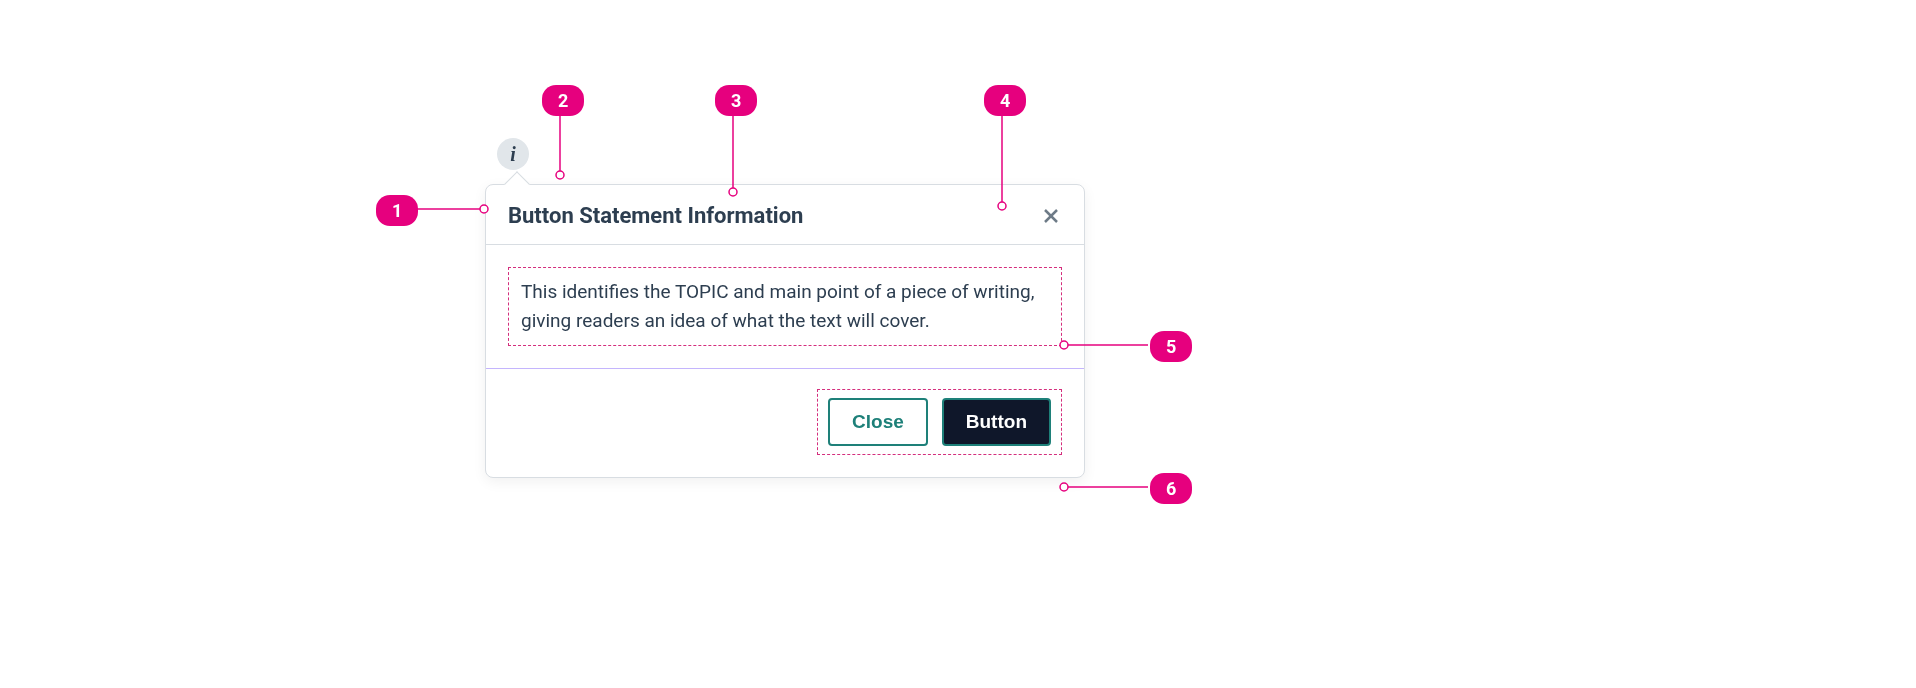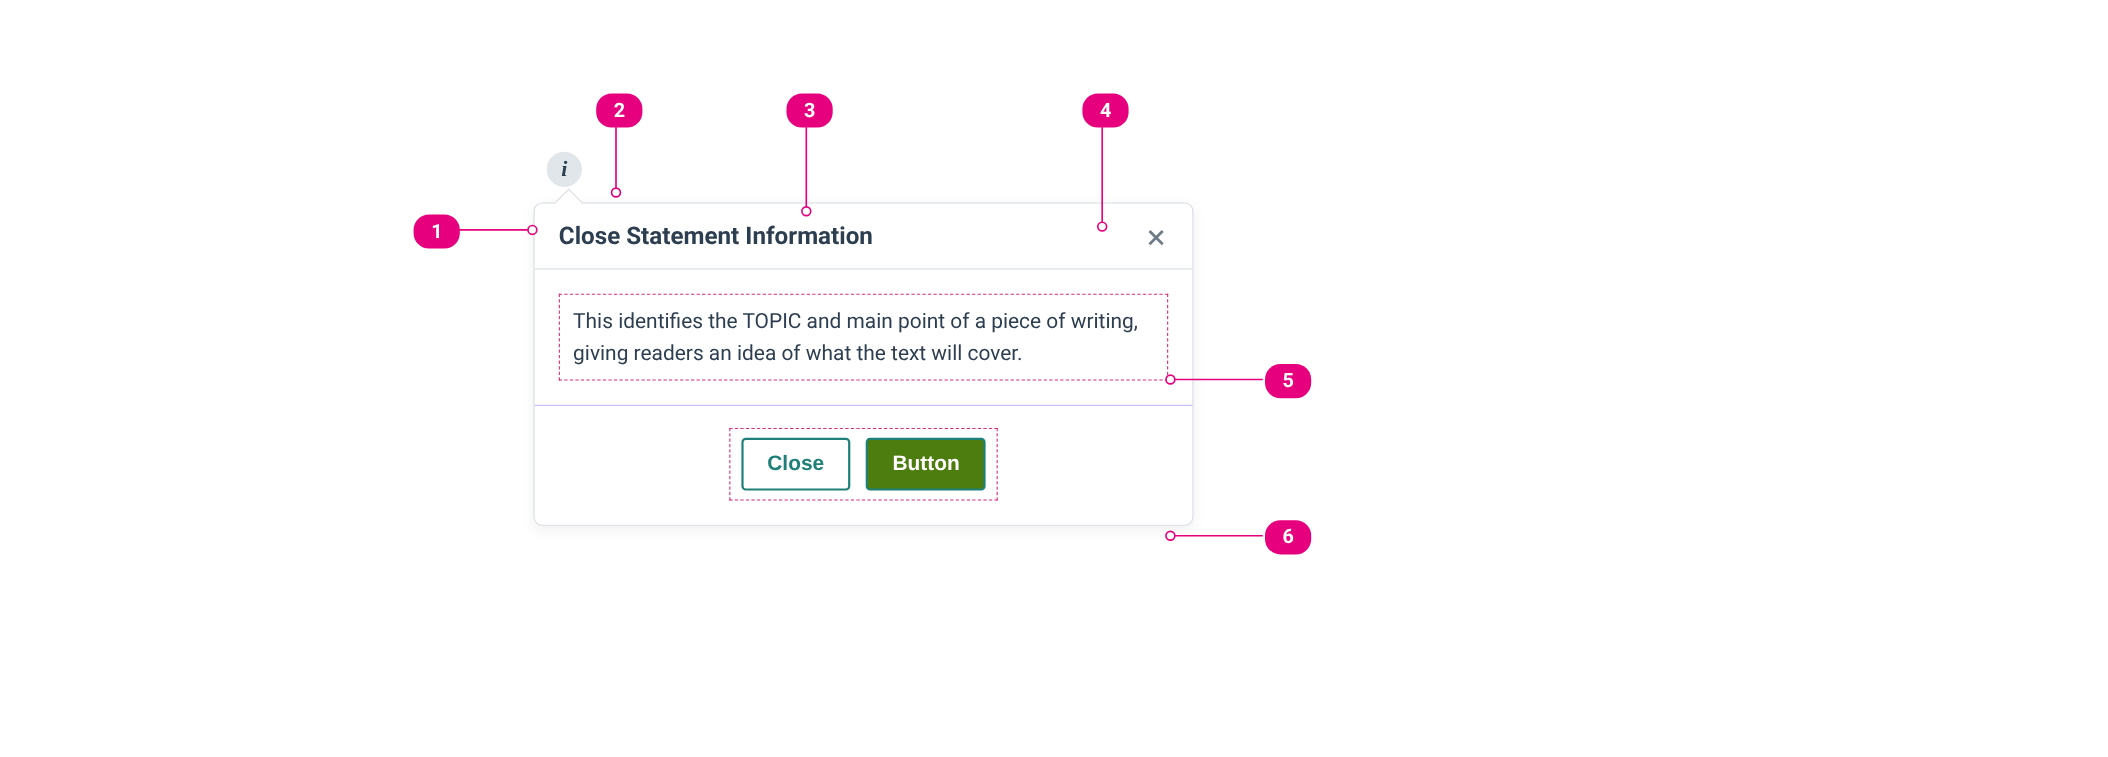--- a/index.html
+++ b/index.html
@@ -90,42 +90,42 @@
     .body-box {
       border: 1.5px dashed #d42e7d;
       padding: 10px 12px;
       font-size: 19px;
       line-height: 1.5;
       color: #2d3e50;
     }
     .popover-footer {
       padding: 20px 22px 22px 22px;
       display: flex;
-      justify-content: center;
+      justify-content: flex-end;
     }
     .footer-box {
       border: 1.5px dashed #d42e7d;
       padding: 8px 10px;
       display: flex;
       gap: 14px;
     }
     .btn {
       padding: 11px 22px;
       font-size: 19px;
       font-weight: 700;
       border-radius: 4px;
       cursor: pointer;
       border: 2px solid #1e8079;
     }
     .btn-secondary {
       background: #ffffff;
       color: #1e8079;
     }
     .btn-primary {
-      background: #4d7c0f;
+      background: #0f172a;
       color: #ffffff;
     }
     
     .badge {
       position: absolute;
       background: #e6007e;
       color: #ffffff;
       font-weight: 700;
       font-size: 18px;
       border-radius: 14px;
@@ -157,21 +157,21 @@
 <div class="canvas">
 
   <div class="info-icon">
     <span>i</span>
   </div>
 
   <div class="popover">
     <div class="popover-arrow"></div>
 
     <div class="popover-header">
-      <div class="popover-title">Close Statement Information</div>
+      <div class="popover-title">Button Statement Information</div>
       <div class="close-icon">
         <svg width="18" height="18" viewBox="0 0 18 18">
           <line x1="3" y1="3" x2="15" y2="15"></line>
           <line x1="15" y1="3" x2="3" y2="15"></line>
         </svg>
       </div>
     </div>
 
     <div class="popover-body">
       <div class="body-box">

